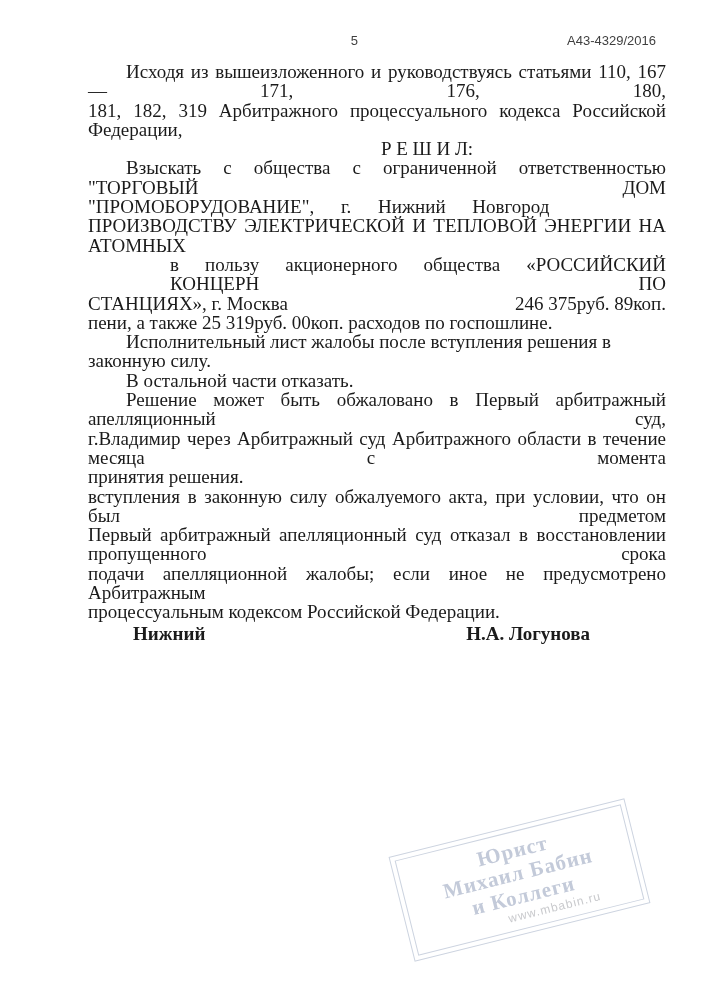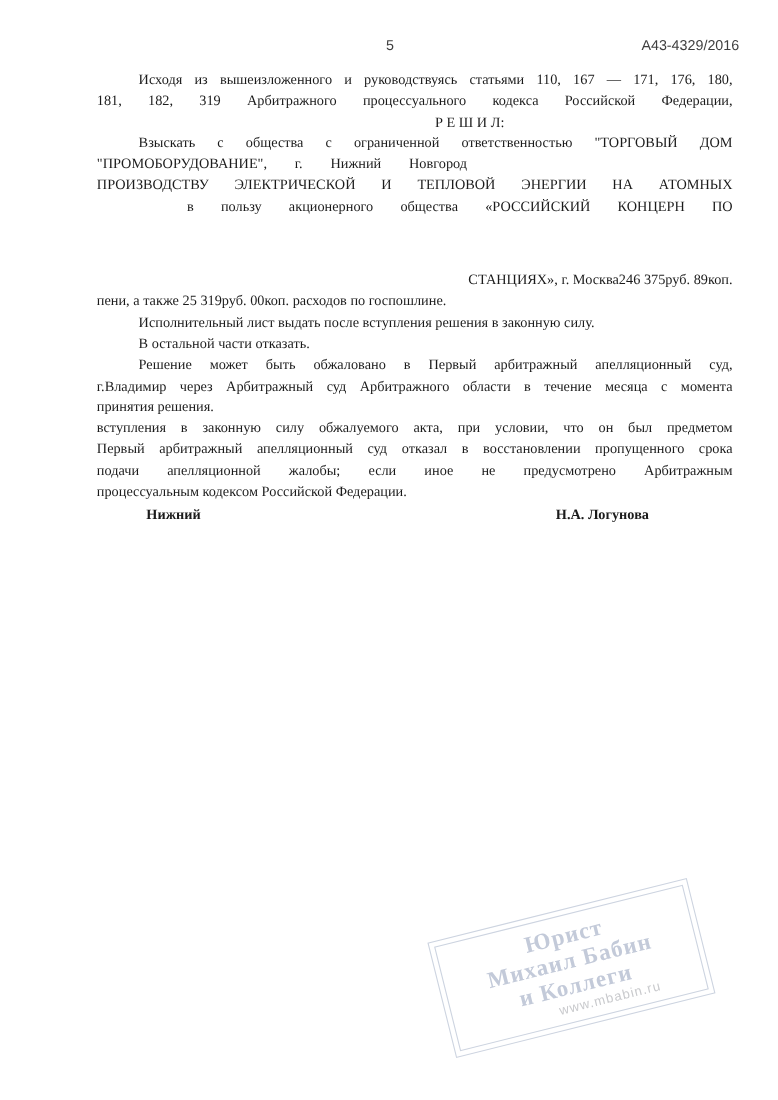--- a/index.html
+++ b/index.html
@@ -13,33 +13,33 @@
   }
   .page { position: absolute; inset: 0; }
 
   
   .header {
     position: absolute; top: 33px; left: 88px; right: 35px; height: 16px;
     font-family: "Liberation Sans", sans-serif;
     font-size: 13px; color: #3f3f3f;
   }
   .pagenum { position: absolute; left: 45%; }
-  .casenum { position: absolute; right: 0; }
+  .casenum { position: absolute; right: 16px; }
 
   
   .docbody {
     position: absolute; top: 62px; left: 88px; width: 578px;
-    font-size: 13px; line-height: 19.3px;
+    font-size: 19px; line-height: 19.3px;
   }
   .ln { min-height: 19.3px; white-space: normal; }
   .j   { text-align: justify; text-align-last: justify; }
   .ind { text-indent: 38px; }
   .pl  { padding-left: 82px; }
   .ws  { word-spacing: 22px; }
-  .split { display: flex; justify-content: flex-end; margin-top: 47px; }
+  .split { display: flex; justify-content: space-between; }
   .heading { font-weight: 400; text-align: center; margin-left: 100px; }
 
   .sig {
     display: flex; justify-content: space-between;
     padding-left: 45px; padding-right: 76px;
     font-weight: 700; margin-top: 2px;
   }
 
   
   .stamp {
@@ -88,21 +88,21 @@
     <div class="ln j ind">Взыскать с общества с ограниченной ответственностью "ТОРГОВЫЙ ДОМ</div>
     <div class="ln ws">"ПРОМОБОРУДОВАНИЕ", г. Нижний Новгород</div>
     <div class="ln j">ПРОИЗВОДСТВУ ЭЛЕКТРИЧЕСКОЙ И ТЕПЛОВОЙ ЭНЕРГИИ НА АТОМНЫХ</div>
     <div class="ln j pl">в пользу акционерного общества «РОССИЙСКИЙ КОНЦЕРН ПО</div>
     <div class="ln split">
       <span>СТАНЦИЯХ», г. Москва</span>
       <span>246 375руб. 89коп.</span>
     </div>
     <div class="ln">пени, а также 25 319руб. 00коп. расходов по госпошлине.</div>
 
-    <div class="ln ind">Исполнительный лист выдать после вступления решения в законную силу.</div>
+    <div class="ln ind">Исполнительный лист жалобы после вступления решения в законную силу.</div>
     <div class="ln ind">В остальной части отказать.</div>
 
     <div class="ln j ind">Решение может быть обжаловано в Первый арбитражный апелляционный суд,</div>
     <div class="ln j">г.Владимир через Арбитражный суд Арбитражного области в течение месяца с момента</div>
     <div class="ln">принятия решения.</div>
 
     <div class="ln j">вступления в законную силу обжалуемого акта, при условии, что он был предметом</div>
     <div class="ln j">Первый арбитражный апелляционный суд отказал в восстановлении пропущенного срока</div>
     <div class="ln j">подачи апелляционной жалобы; если иное не предусмотрено Арбитражным</div>
     <div class="ln">процессуальным кодексом Российской Федерации.</div>

